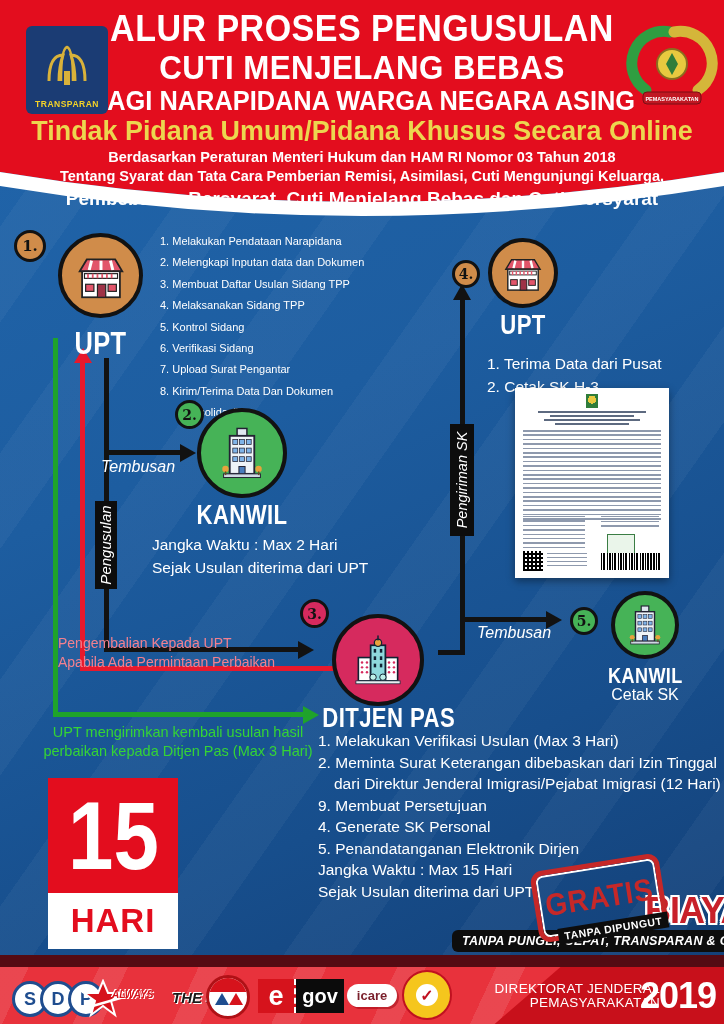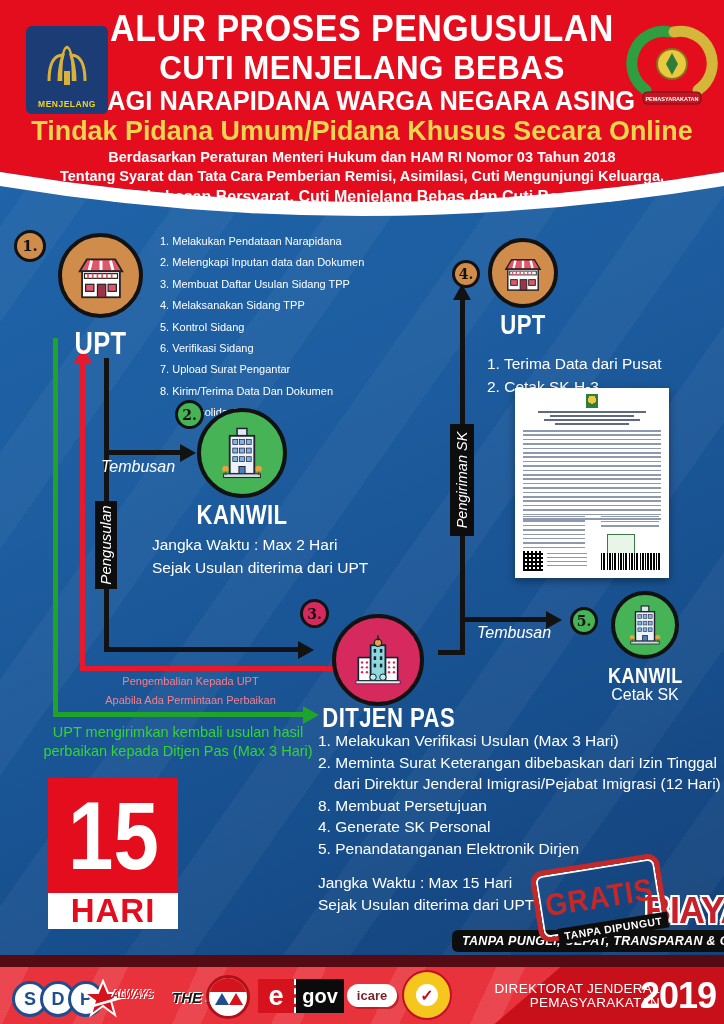--- a/index.html
+++ b/index.html
@@ -12,47 +12,47 @@
   
   .hdr-red{position:absolute;top:0;left:0;width:724px;height:168px;background:#e30d1e;}
   .hdr-curve{position:absolute;top:168px;left:0;width:724px;height:80px;display:block;}
   .hdr-text{position:absolute;left:0;right:0;text-align:center;color:#fff;font-weight:bold;z-index:5;}
   .t1{top:8px;font-size:37px;letter-spacing:.5px;transform:scaleX(.92);}
   .t2{top:48px;font-size:34px;letter-spacing:.5px;transform:scaleX(.92);}
   .t3{top:86px;font-size:27px;transform:scaleX(.94);}
   .t4{top:115px;font-size:28px;color:#ecd64f;transform:scaleX(.96);}
   .l1{top:149px;font-size:14.5px;}
   .l2{top:168px;font-size:14.5px;}
-  .l3{top:188px;font-size:16px;}
+  .l3{top:188px;font-size:19px;}
   .logo-left{position:absolute;left:26px;top:26px;width:82px;height:88px;background:#1b3c74;
     border-radius:6px;z-index:6;display:flex;flex-direction:column;align-items:center;justify-content:flex-end;}
   .logo-left .pg-txt{color:#f5d327;font-size:8.5px;font-weight:bold;letter-spacing:.5px;margin-bottom:5px;}
   .logo-right{position:absolute;left:626px;top:20px;width:92px;height:96px;z-index:6;}
   
   .vline,.hline{position:absolute;}
   .arrow-r{position:absolute;width:0;height:0;border-top:9px solid transparent;border-bottom:9px solid transparent;}
   .arrow-u{position:absolute;width:0;height:0;border-left:9px solid transparent;border-right:9px solid transparent;}
   
   .big-circle{position:absolute;border-radius:50%;border:4px solid #121212;display:flex;align-items:center;justify-content:center;box-sizing:border-box;}
   .badge{position:absolute;border-radius:50%;border:3px solid #121212;display:flex;align-items:center;justify-content:center;
     font-family:"DejaVu Serif",serif;font-weight:bold;color:#121212;box-sizing:border-box;}
   .stage-label{position:absolute;color:#fff;font-weight:900;text-align:center;transform:scaleX(.82);letter-spacing:.5px;}
   .plain{position:absolute;color:#fff;}
   .list{position:absolute;color:#fff;list-style:none;margin:0;padding:0;}
   .list li.indent{padding-left:16px;}
-  .list li.gap{margin-top:13px;}
+  .list li.gap{}
   .rot-label{position:absolute;background:#0d0d0d;color:#fff;font-style:italic;text-align:center;
     transform:rotate(-90deg);box-sizing:border-box;}
   .tembusan{position:absolute;color:#fff;font-style:italic;font-size:16px;}
   
   .hari{position:absolute;left:48px;top:778px;width:130px;}
   .hari .num{height:115px;background:#e30d1e;color:#fff;display:flex;align-items:center;justify-content:center;
     font-size:96px;font-weight:900;transform-origin:center;}
   .hari .num span{transform:scaleX(.85);}
-  .hari .unit{height:36px;background:#fff;color:#e30d1e;display:flex;align-items:center;justify-content:center;
+  .hari .unit{height:56px;background:#fff;color:#e30d1e;display:flex;align-items:center;justify-content:center;
     font-size:33px;font-weight:900;letter-spacing:1px;}
   
   .stamp{position:absolute;left:534px;top:862px;width:120px;height:62px;border:5px solid #c62828;border-radius:12px;
     transform:rotate(-9deg);box-shadow:inset 0 0 0 2px #fff;display:flex;align-items:center;justify-content:center;z-index:4;}
   .stamp .gr{color:#c62828;font-weight:900;font-size:31px;letter-spacing:1px;transform:scaleX(.9);}
   .stamp .sub{position:absolute;bottom:-9px;left:14px;background:#0d0d0d;color:#fff;font-size:10.5px;font-weight:bold;
     padding:2px 6px;white-space:nowrap;letter-spacing:.5px;}
   .biaya{position:absolute;left:645px;top:890px;font-size:36px;font-weight:900;color:#c8202a;letter-spacing:-1px;z-index:3;
     text-shadow:-2px -2px 0 #fff,2px -2px 0 #fff,-2px 2px 0 #fff,2px 2px 0 #fff,0 -2px 0 #fff,0 2px 0 #fff,-2px 0 0 #fff,2px 0 0 #fff;}
   .tagline{position:absolute;left:452px;top:930px;background:#0d0d0d;color:#fff;font-size:12.5px;font-weight:bold;
@@ -126,21 +126,21 @@
 
   <div class="logo-left">
     <svg width="56" height="58" viewBox="0 0 56 58">
       <g stroke="#d9b23a" fill="none" stroke-width="3">
         <path d="M10,40 Q10,14 24,14 Q20,26 20,40"></path>
         <path d="M46,40 Q46,14 32,14 Q36,26 36,40"></path>
         <path d="M22,40 Q22,8 28,6 Q34,8 34,40" stroke-width="2.5"></path>
       </g>
       <rect x="25" y="30" width="6" height="14" fill="#d9b23a"></rect>
     </svg>
-    <div class="pg-txt">MENJELANG</div>
+    <div class="pg-txt">TRANSPARAN</div>
   </div>
 
   <svg class="logo-right" viewBox="0 0 92 96">
     <path d="M20,70 A32 32 0 0 1 44,12" stroke="#2f9e41" stroke-width="11" fill="none" stroke-linecap="round"></path>
     <path d="M72,70 A32 32 0 0 0 48,12" stroke="#d4b63a" stroke-width="11" fill="none" stroke-linecap="round"></path>
     <circle cx="46" cy="44" r="15" fill="#e8c93f" stroke="#8a6d1f" stroke-width="2"></circle>
     <path d="M46,33 L52,44 L46,55 L40,44 Z" fill="#2f7d3a"></path>
     <rect x="17" y="72" width="58" height="12" rx="4" fill="#c01722" stroke="#7a0e15"></rect>
     <text x="46" y="80.5" text-anchor="middle" font-size="5.5" fill="#fff" font-family="Liberation Sans,sans-serif" font-weight="bold">PEMASYARAKATAN</text>
   </svg>
@@ -171,21 +171,21 @@
   <div class="vline" style="left:460px;top:300px;width:5px;height:355px;background:#121212;"></div>
   <div class="hline" style="left:438px;top:650px;width:27px;height:5px;background:#121212;"></div>
   <div class="hline" style="left:462px;top:617px;width:84px;height:5px;background:#121212;"></div>
   <div class="arrow-r" style="left:546px;top:610.5px;border-left:16px solid #121212;"></div>
 
   <div class="rot-label" style="left:62px;top:534px;width:88px;height:22px;font-size:15px;line-height:22px;">Pengusulan</div>
   <div class="rot-label" style="left:406px;top:468px;width:112px;height:24px;font-size:14.5px;line-height:24px;">Pengiriman SK</div>
   <div class="tembusan" style="left:101px;top:458px;">Tembusan</div>
   <div class="tembusan" style="left:477px;top:624px;">Tembusan</div>
 
-  <div class="plain" style="left:58px;top:672px;width:265px;text-align:center;font-size:11px;line-height:19px;color:#f2808f;">
+  <div class="plain" style="left:58px;top:634px;width:265px;font-size:14px;line-height:19px;color:#f2808f;">
     <div>Pengembalian Kepada UPT</div>
     <div>Apabila Ada Permintaan Perbaikan</div>
   </div>
   <div class="plain" style="left:32px;top:723px;width:292px;text-align:center;font-size:14.5px;line-height:19px;color:#35d435;">
     <div>UPT mengirimkan kembali usulan hasil</div>
     <div>perbaikan kepada Ditjen Pas (Max 3 Hari)</div>
   </div>
 
   <div class="badge" style="left:14px;top:230px;width:32px;height:32px;background:#d08c4a;font-size:15px;">1.</div>
   <div class="big-circle" style="left:58px;top:233px;width:85px;height:85px;background:#d08c4a;">
@@ -278,21 +278,21 @@
       <circle cx="18" cy="36" r="2.6" fill="#bff0e8" stroke="#123" stroke-width="0.8"></circle>
       <circle cx="26" cy="36" r="2.6" fill="#bff0e8" stroke="#123" stroke-width="0.8"></circle>
       <rect x="4" y="39" width="36" height="2.4" fill="#e9eef2" stroke="#123" stroke-width="0.6"></rect>
     </svg>
   </div>
   <div class="stage-label" style="left:310px;top:703px;width:136px;font-size:27px;white-space:nowrap;">DITJEN PAS</div>
   <ul class="list" style="left:318px;top:730px;font-size:15.5px;line-height:21.5px;">
     <li>1. Melakukan Verifikasi Usulan (Max 3 Hari)</li>
     <li>2. Meminta Surat Keterangan dibebaskan  dari Izin Tinggal</li>
     <li class="indent">dari  Direktur Jenderal Imigrasi/Pejabat Imigrasi  (12 Hari)</li>
-    <li>8. Membuat Persetujuan</li>
+    <li>9. Membuat Persetujuan</li>
     <li>4. Generate SK Personal</li>
     <li>5. Penandatanganan Elektronik Dirjen</li>
     <li class="gap">Jangka Waktu : Max 15 Hari</li>
     <li>Sejak Usulan diterima dari UPT</li>
   </ul>
 
   <div class="badge" style="left:452px;top:260px;width:28px;height:28px;background:#d08c4a;font-size:14px;">4.</div>
   <div class="big-circle" style="left:488px;top:238px;width:70px;height:70px;background:#d08c4a;">
     <svg width="42" height="38" viewBox="0 0 44 40">
       <path d="M4,16 L10,6 H34 L40,16 Z" fill="#e2556a" stroke="#222" stroke-width="1.5"></path>

